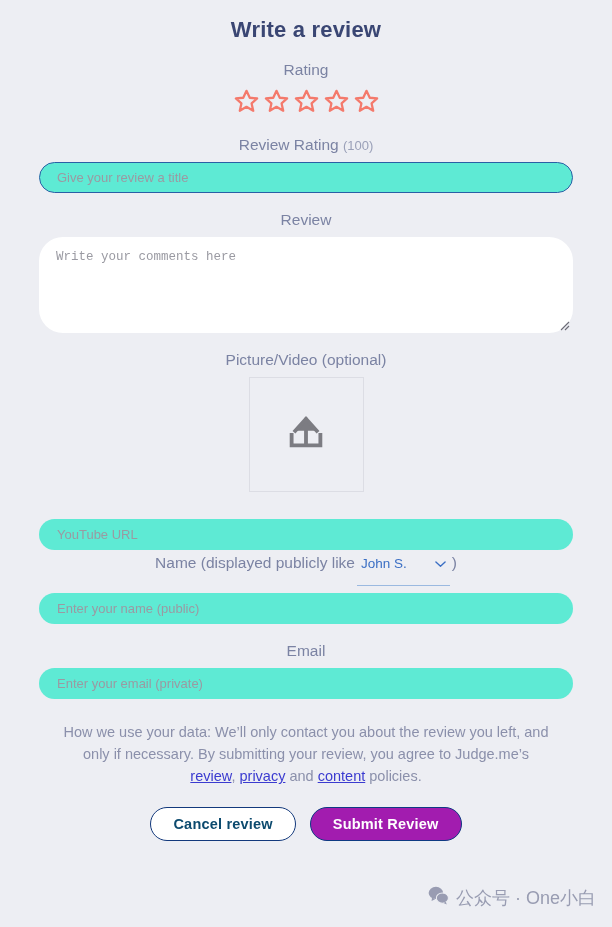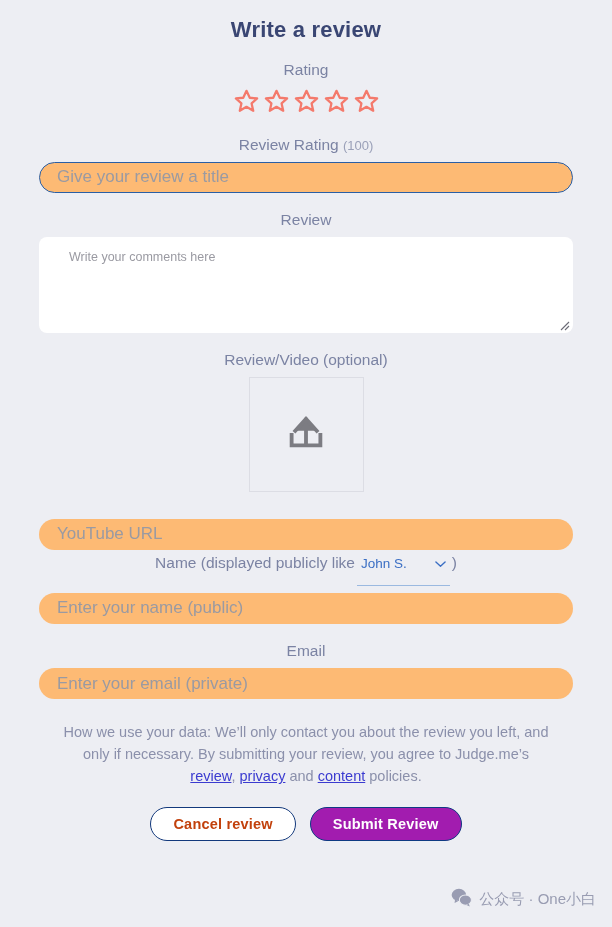--- a/index.html
+++ b/index.html
@@ -45,43 +45,43 @@
     margin-top: 3px;
     margin-bottom: 2px;
   }
   .star { display: block; }
 
   .pill-input {
     display: block;
     width: 100%;
     height: 31px;
     border-radius: 18px;
-    background: #fdba74;
+    background: #5eead4;
     border: 1px solid transparent;
     padding: 0 17px;
-    font-size: 17px;
+    font-size: 13px;
     color: #3a4673;
     font-family: "Liberation Sans", sans-serif;
     outline: none;
   }
   .pill-input::placeholder { color: #9a9aa2; }
   .pill-input.focused { border: 1.6px solid #2a5fa5; }
 
   .textarea-wrap { position: relative; }
   textarea.review-body {
     display: block;
     width: 100%;
     height: 96px;
-    border-radius: 8px;
+    border-radius: 24px;
     background: #ffffff;
     border: none;
-    padding: 12px 30px;
+    padding: 12px 17px;
     font-size: 12.5px;
     color: #3a4673;
-    font-family: Liberation Sans, sans-serif;
+    font-family: Liberation Mono, monospace;
     resize: none;
     outline: none;
     line-height: 1.4;
   }
   textarea.review-body::placeholder { color: #9a9aa2; }
   .resize-grip {
     position: absolute;
     right: 3px; bottom: 3px;
     width: 13px; height: 13px;
     pointer-events: none;
@@ -147,40 +147,40 @@
     font-weight: bold;
     display: inline-flex;
     align-items: center;
     justify-content: center;
     cursor: pointer;
     font-family: "Liberation Sans", sans-serif;
     letter-spacing: .2px;
   }
   .btn-cancel {
     background: #ffffff;
-    color: #c2410c;
+    color: #0c4a6e;
     border: 1.6px solid #13397c;
     padding: 0 22px;
   }
   .btn-submit {
     background: #a21caf;
     color: #ffffff;
     border: 1.6px solid #0e3a82;
     padding: 0 22px;
   }
 
   .watermark {
     position: absolute;
     right: 16px;
     bottom: 17px;
     display: flex;
     align-items: center;
     gap: 7px;
     color: #9296ad;
-    font-size: 15px;
+    font-size: 18px;
     opacity: .92;
   }
 </style>
 </head>
 <body>
 
 <div id="app">
   <div class="inner">
 
     <div class="page-title">Write a review</div>
@@ -227,21 +227,21 @@
         <svg width="13" height="13" viewBox="0 0 13 13">
             <g stroke="#6b6b76" stroke-width="1.1">
               <line x1="12" y1="4" x2="4" y2="12"></line>
               <line x1="12" y1="8" x2="8" y2="12"></line>
               <line x1="12" y1="12" x2="12" y2="12"></line>
             </g>
           </svg>
       </span>
     </div>
 
-    <div class="field-label">Review/Video (optional)</div>
+    <div class="field-label">Picture/Video (optional)</div>
     <div class="upload-wrap">
       <div class="upload-box">
         <span>
           <svg width="46" height="46" viewBox="0 0 24 24" fill="none" stroke="#7c7c82" stroke-width="2" stroke-linecap="square" stroke-linejoin="miter">
             <path d="M4.5 13.5 V19 H19.5 V13.5"></path>
             <line x1="12" y1="18" x2="12" y2="5.6"></line>
             <polyline points="6.4,11.4 12,5.2 17.6,11.4" fill="#7c7c82" stroke="#7c7c82"></polyline>
           </svg>
         </span>
       </div>

